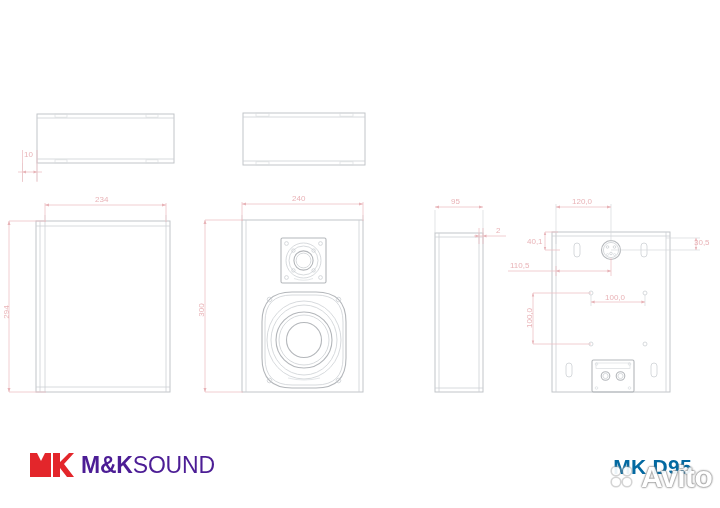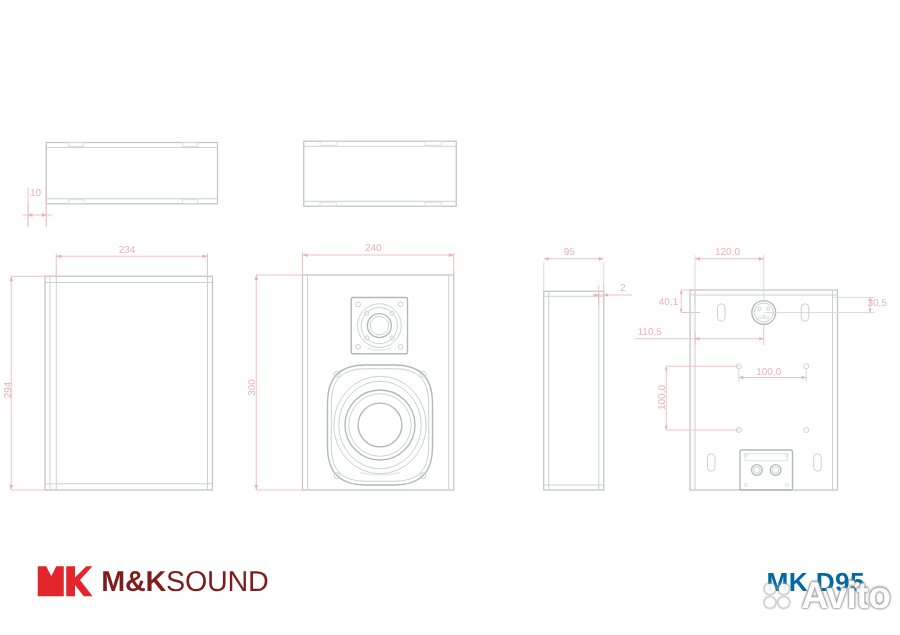--- a/index.html
+++ b/index.html
@@ -41,21 +41,21 @@
     width: 44px;
     height: 26px;
     position: relative;
     flex: 0 0 auto;
   }
   .brand-mark svg { display:block; width:44px; height:26px; }
   .brand-text {
     font-family: "Liberation Sans", sans-serif;
     font-size: 23px;
     letter-spacing: -0.2px;
-    color: #7f1d1d;
+    color: #4c1d95;
     white-space: nowrap;
     line-height: 1;
   }
   .brand-text .bold { font-weight: 700; }
   .brand-text .light { font-weight: 400; }
 
   
   .model-name {
     position: absolute;
     right: 28px;

